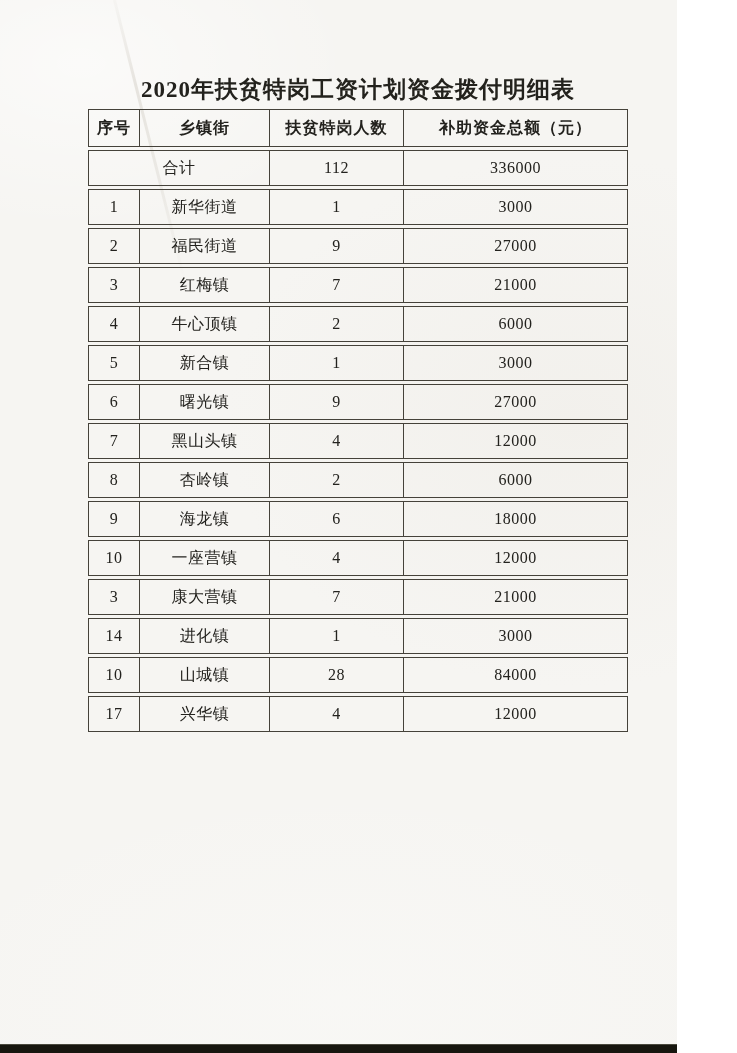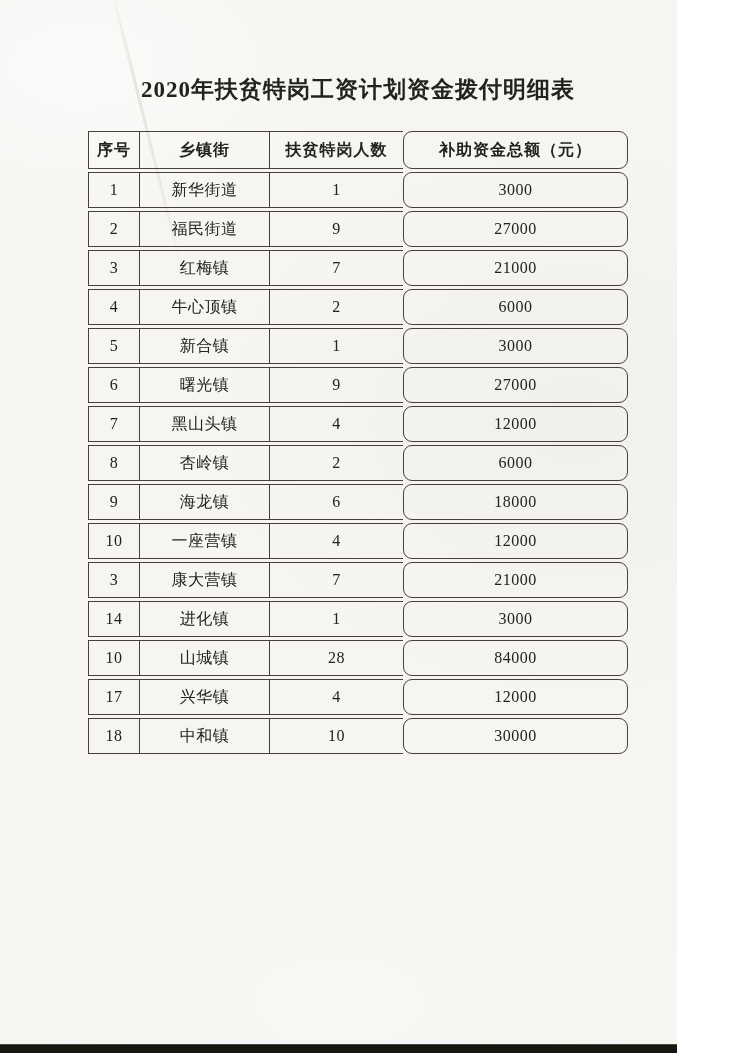--- a/index.html
+++ b/index.html
@@ -44,21 +44,21 @@
     text-align: center;
     font-size: 23px;
     font-weight: bold;
     letter-spacing: 1px;
     color: #23221d;
     white-space: nowrap;
   }
   table.detail-table {
     position: absolute;
     left: 88px;
-    top: 128px;
+    top: 106px;
     width: 540px;
     table-layout: fixed;
     border-collapse: separate;
     border-spacing: 0 3px;
   }
   .detail-table th,
   .detail-table td {
     box-sizing: border-box;
     border-top: 1px solid #45423a;
     border-bottom: 1px solid #45423a;
@@ -66,21 +66,20 @@
     padding: 0;
     text-align: center;
     vertical-align: middle;
     color: #23221e;
     font-size: 16px;
     background: transparent;
   }
   .detail-table th:last-child,
   .detail-table td:last-child {
     border-right: 1px solid #45423a;
-    border-radius: 9px;
   }
   .detail-table th {
     height: 38px;
     font-weight: bold;
     letter-spacing: 1px;
   }
   .detail-table td {
     height: 36px;
     letter-spacing: 0.5px;
   }
@@ -112,20 +111,25 @@
     </colgroup>
     <thead>
       <tr>
         <th>序号</th>
         <th>乡镇街</th>
         <th>扶贫特岗人数</th>
         <th>补助资金总额（元）</th>
       </tr>
     </thead>
     <tbody>
+      <tr>
+        <td colspan="2">合计</td>
+        <td>112</td>
+        <td>336000</td>
+      </tr>
 
     <tr>
           <td>1</td>
           <td>新华街道</td>
           <td>1</td>
           <td>3000</td>
         </tr>
         <tr>
           <td>2</td>
           <td>福民街道</td>
@@ -197,23 +201,17 @@
           <td>山城镇</td>
           <td>28</td>
           <td>84000</td>
         </tr>
         <tr>
           <td>17</td>
           <td>兴华镇</td>
           <td>4</td>
           <td>12000</td>
         </tr>
-        <tr>
-          <td>18</td>
-          <td>中和镇</td>
-          <td>10</td>
-          <td>30000</td>
-        </tr>
       </tbody>
   </table>
 
   <div class="scan-band"></div>
 </div>
 
 </body></html>

